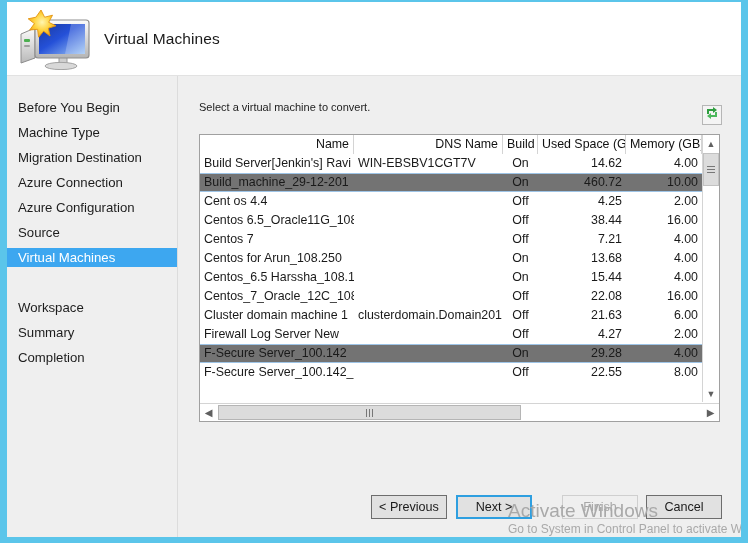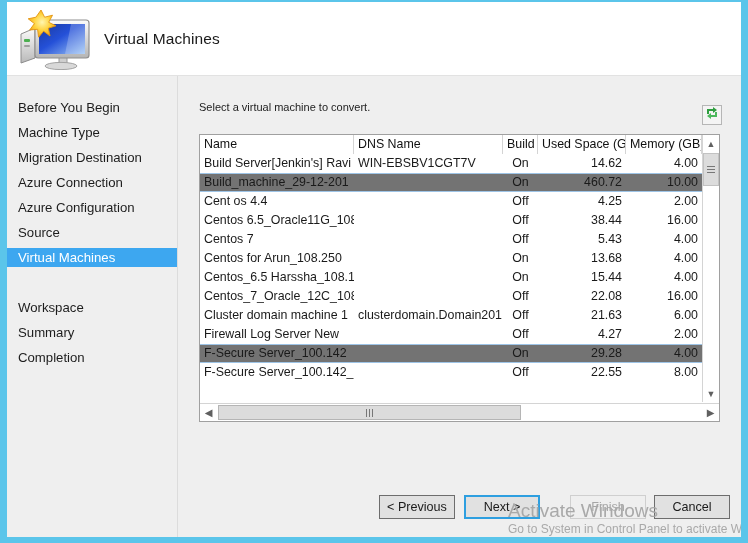--- a/index.html
+++ b/index.html
@@ -140,20 +140,21 @@
     height: 19px;
     line-height: 19px;
     font-size: 12.4px;
     color: #111;
     box-sizing: border-box;
     border-right: 1px solid #d4d4d4;
     padding: 0 4px;
     white-space: nowrap;
     overflow: hidden;
     background: #ffffff;
+    text-align: right;
   }
   .grid-body {
     position: absolute;
     left: 0;
     top: 19px;
     width: 502px;
     height: 248px;
     overflow: hidden;
   }
   .row {
@@ -278,21 +279,21 @@
     height: 8px;
     background:
       linear-gradient(to right,
         #777 0, #777 1px, transparent 1px, transparent 3px,
         #777 3px, #777 4px, transparent 4px, transparent 6px,
         #777 6px, #777 7px);
   }
   
   .footer {
     position: absolute;
-    left: 8px;
+    left: 0;
     bottom: 0;
     width: 734px;
     height: 50px;
   }
   .btn {
     position: absolute;
     top: 8px;
     height: 24px;
     line-height: 22px;
     text-align: center;
@@ -455,21 +456,21 @@
             <div class="cell c-dns"></div>
             <div class="cell ctr c-state">Off</div>
             <div class="cell num c-used">38.44</div>
             <div class="cell num c-mem">16.00</div>
           </div>
 
           <div class="row">
             <div class="cell c-name">Centos 7</div>
             <div class="cell c-dns"></div>
             <div class="cell ctr c-state">Off</div>
-            <div class="cell num c-used">5.43</div>
+            <div class="cell num c-used">7.21</div>
             <div class="cell num c-mem">4.00</div>
           </div>
 
           <div class="row">
             <div class="cell c-name">Centos for Arun_108.250</div>
             <div class="cell c-dns"></div>
             <div class="cell ctr c-state">On</div>
             <div class="cell num c-used">13.68</div>
             <div class="cell num c-mem">4.00</div>
           </div>

